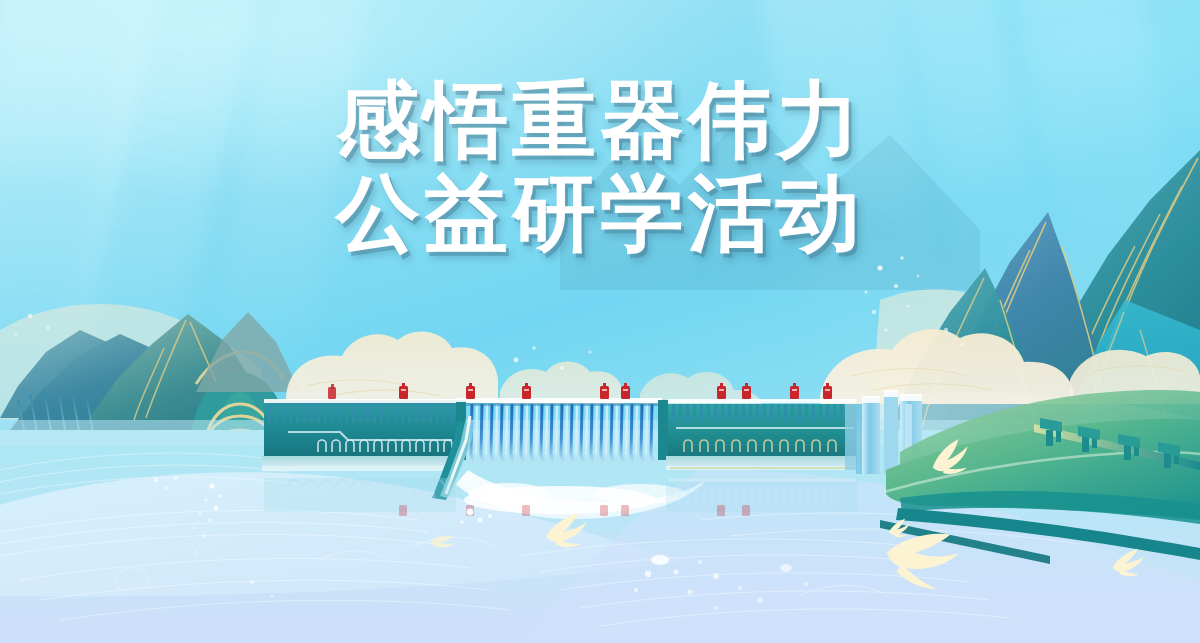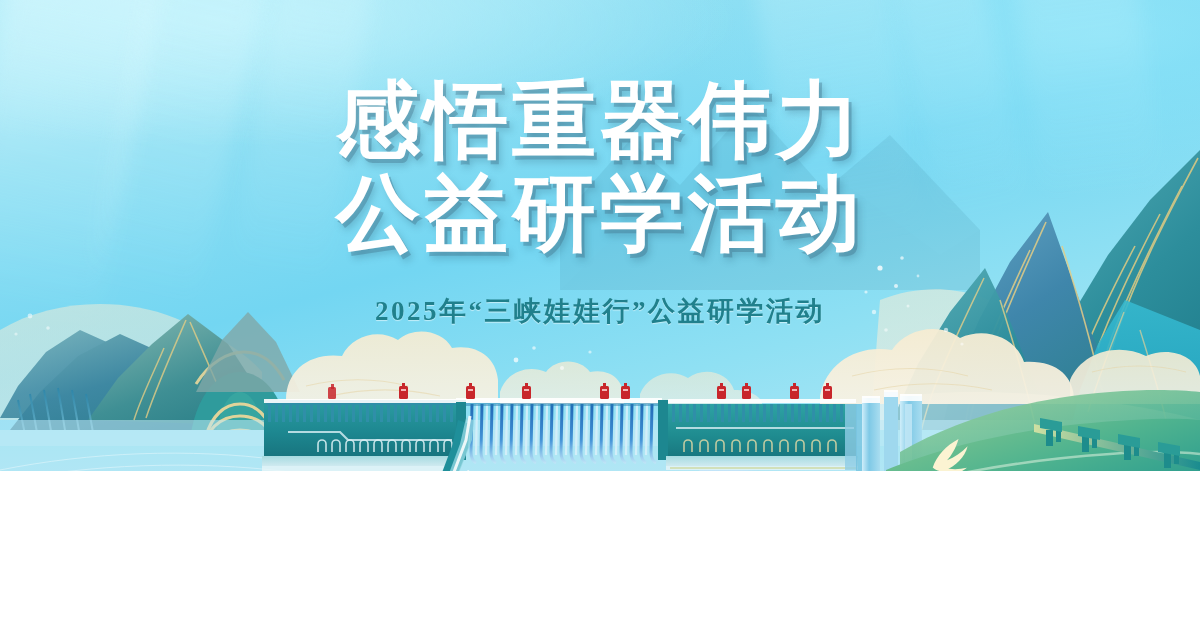--- a/index.html
+++ b/index.html
@@ -1,21 +1,21 @@
 <!DOCTYPE html>
 <html><head>
 <meta charset="utf-8">
 <title>Banner</title>
 <style>
   html,body{margin:0;padding:0;background:#fff;}
   body{font-family:"Liberation Sans","DejaVu Sans",sans-serif;}
 
   #stage{
     position:relative;
-    width:1200px;height:471px;
+    width:1200px;height:643px;
     overflow:hidden;
     background:#8fe3f5;
   }
 
   
   .sky{
     position:absolute;inset:0;
     background:
       linear-gradient(165deg,#b7ecf7 0%,#8fdff3 22%,#73d6f2 48%,#8fe0f3 70%,#bdeaf7 100%);
   }
@@ -732,15 +732,14 @@
         </g>
       </g>
     </svg>
   </div>
 
   <div class="title-wrap">
     <span class="tline">感悟重器伟力</span>
     <span class="tline">公益研学活动</span>
   </div>
 
-  <div class="subtitle">2025年“三峡娃娃行”公益研学活动</div>
 
 </div>
 
 </body></html>

